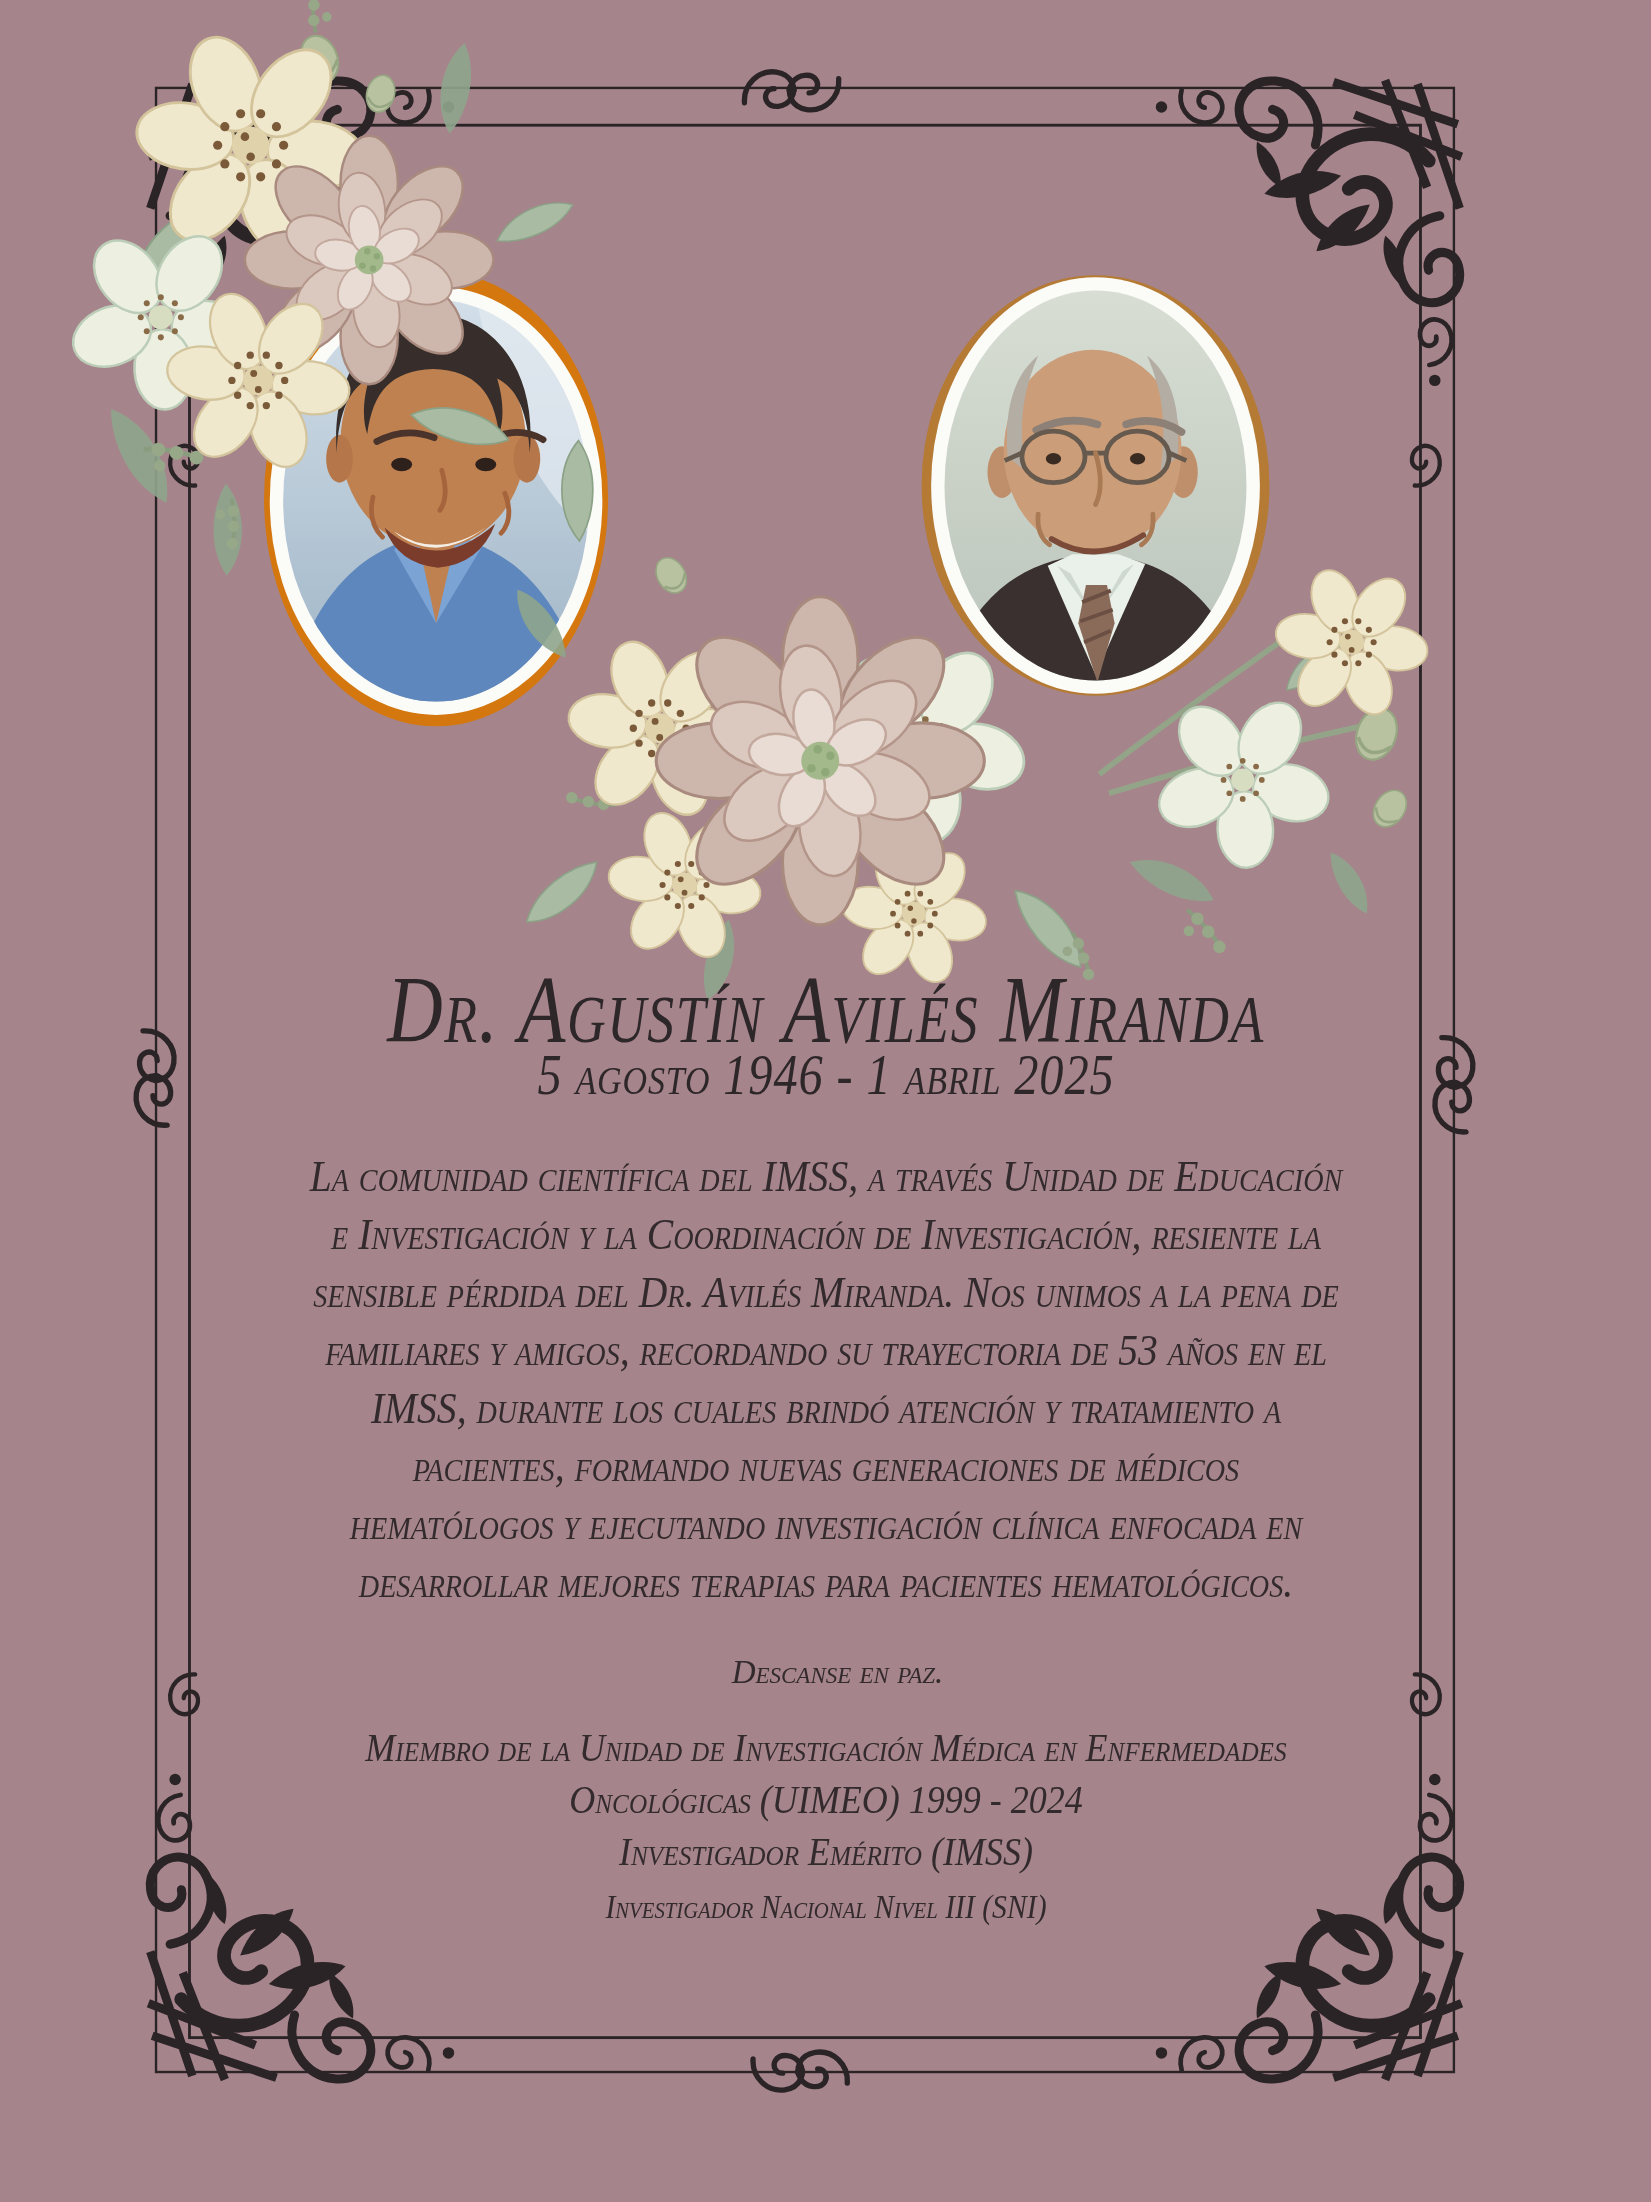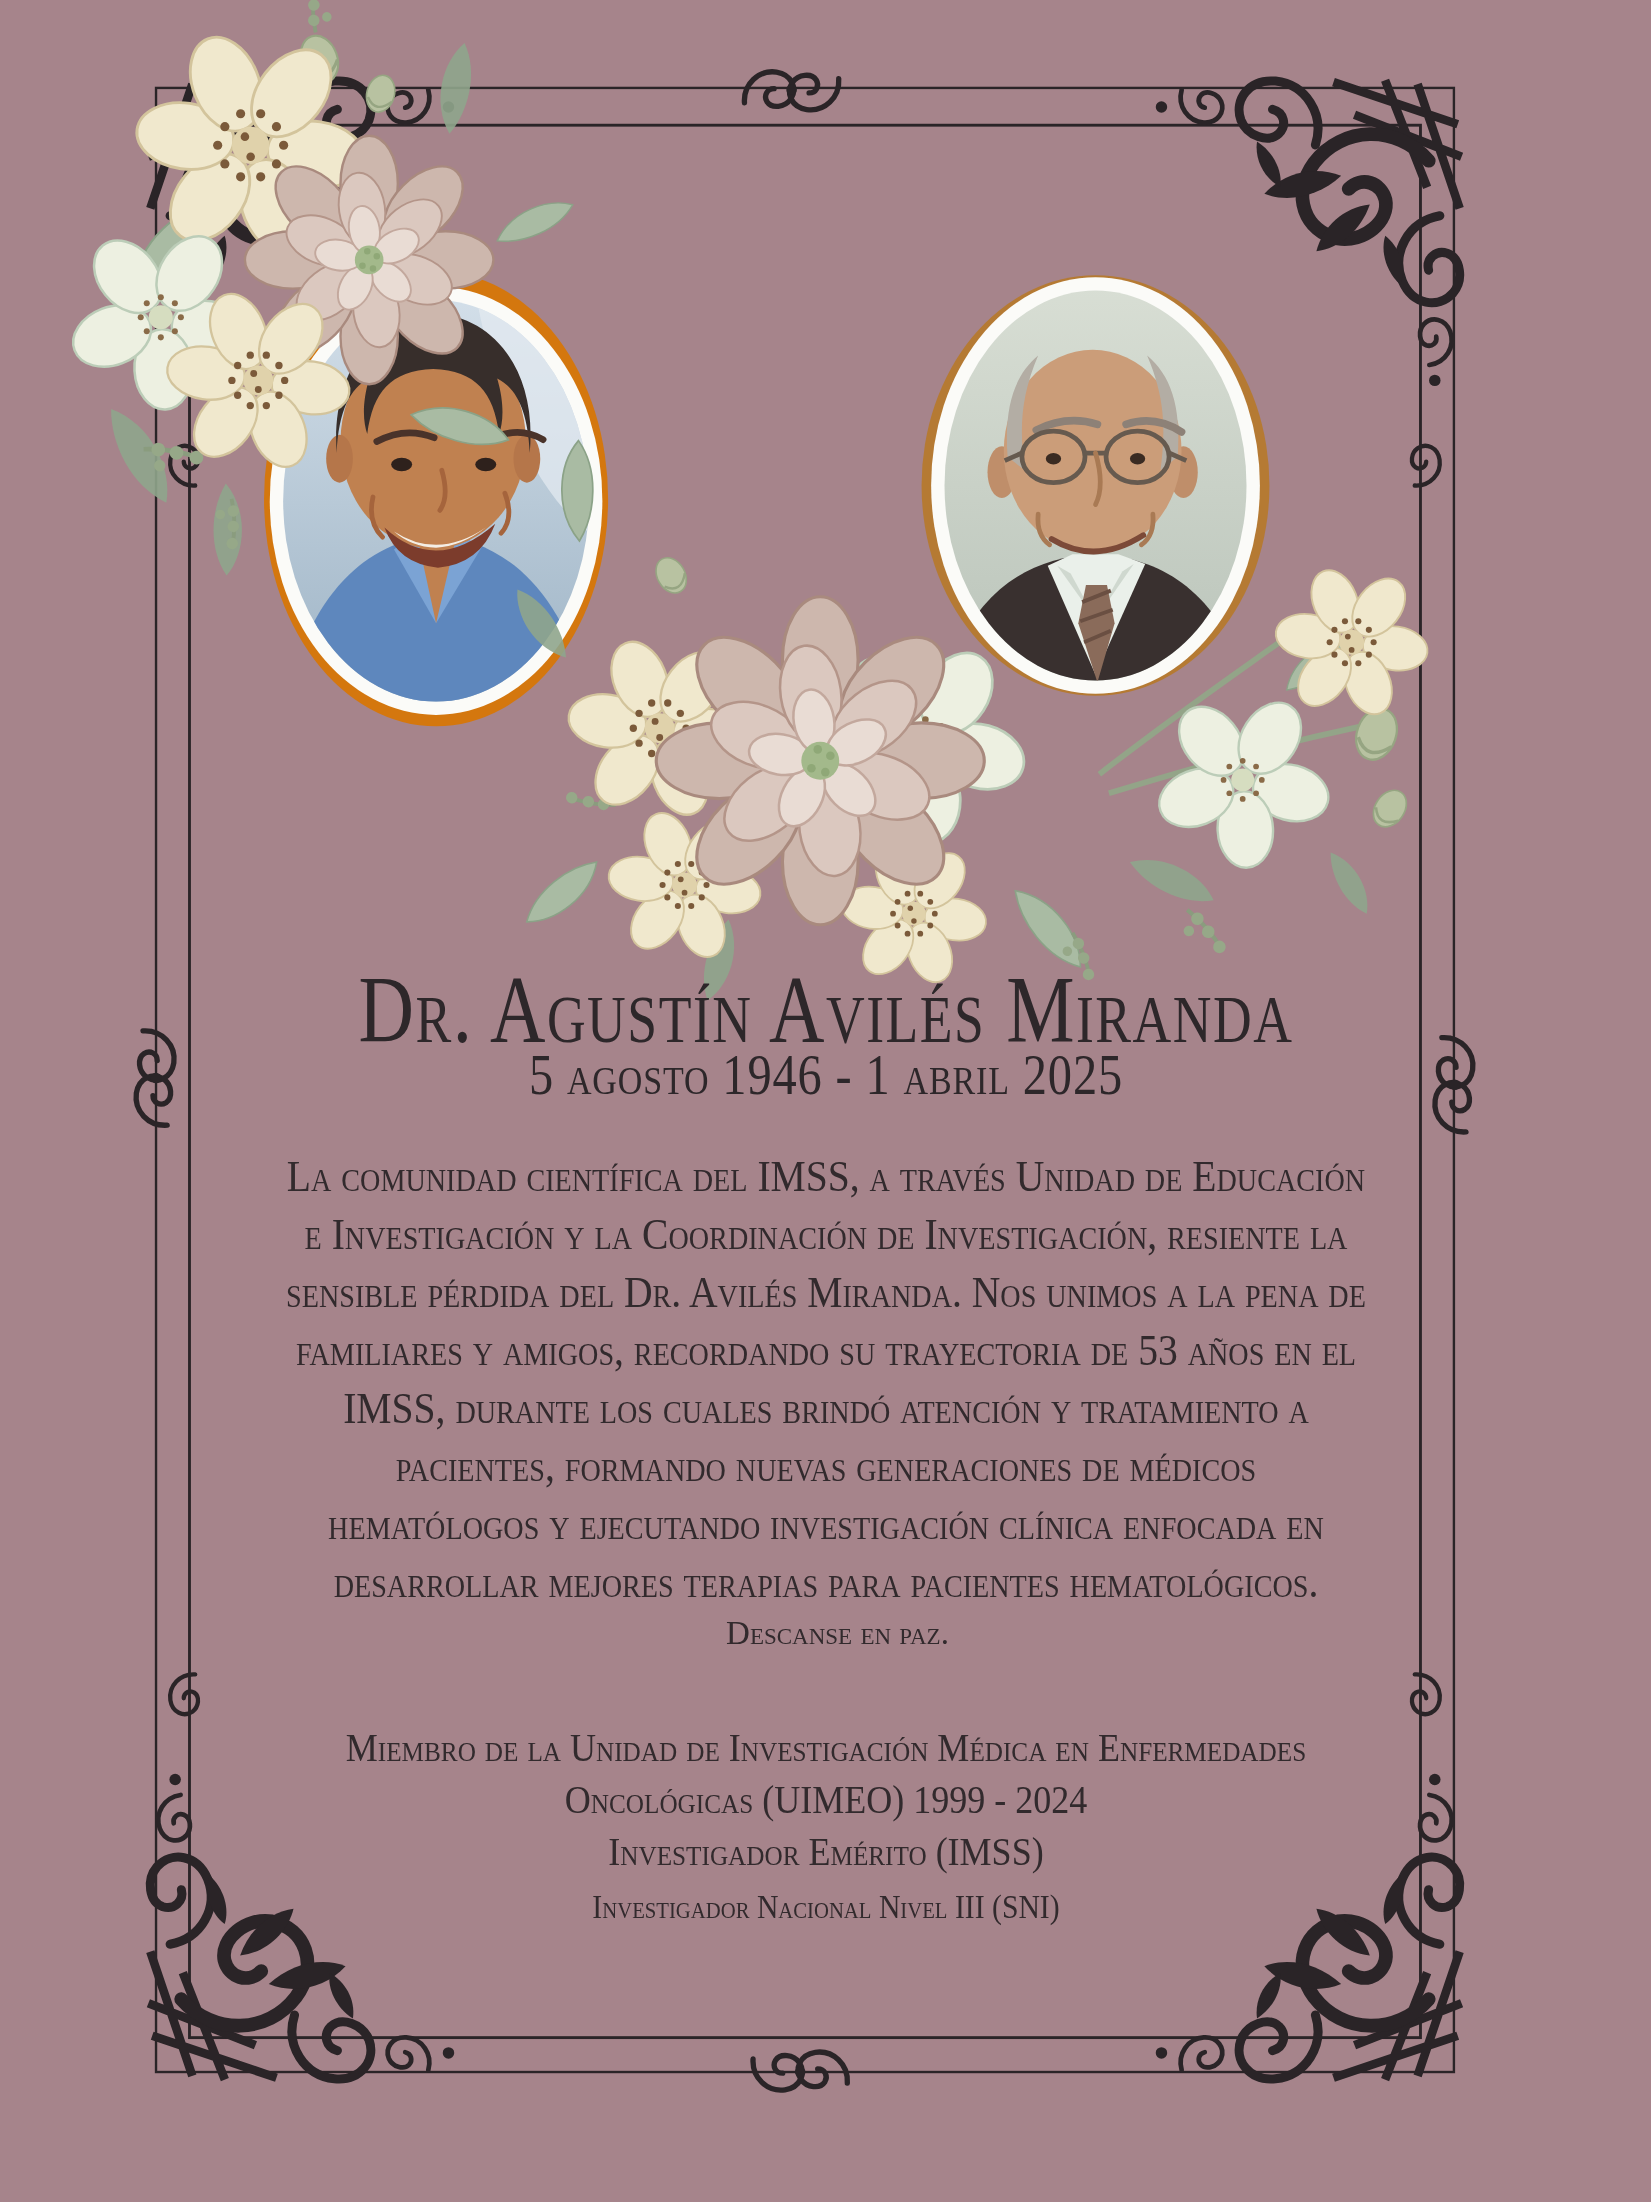--- a/index.html
+++ b/index.html
@@ -1,26 +1,26 @@
 <!DOCTYPE html>
 <html><head>
 <meta charset="utf-8">
 <style>
   html,body{margin:0;padding:0;}
   body{width:1652px;height:2202px;background:#a6848b;overflow:hidden;position:relative;
        font-family:"Liberation Serif", serif;}
-  #canvas{position:absolute;inset:0;width:1652px;height:2202px;}
+  #canvas{position:absolute;inset:0;width:1652px;height:2202px;font-style:italic;}
   #art{position:absolute;left:0;top:0;}
   .txt{position:absolute;left:0;right:0;text-align:center;font-variant:small-caps;
        color:#2d272a;transform-origin:50% 50%;}
   .title{top:954px;font-size:96px;letter-spacing:1.9px;transform:scaleX(.80);}
   .dates{top:1042px;font-size:57px;letter-spacing:1px;transform:scaleX(.85);}
   .bodytxt{top:1147px;font-size:45px;line-height:58px;transform:scaleX(.88);color:#322a2d;}
   .bodytxt div{white-space:nowrap;}
-  .farewell{top:1615px;font-size:33px;color:#322a2d;margin-left:23px;}
+  .farewell{top:1654px;font-size:33px;color:#322a2d;margin-left:23px;}
   .creds{top:1722px;font-size:40px;line-height:52px;transform:scaleX(.9);color:#322a2d;}
   .creds div{white-space:nowrap;}
   .creds .small{font-size:33px;padding-top:2.9px;}
 </style>
 </head>
 <body>
 
 <div id="canvas">
 
 <svg id="art" width="1652" height="2202" viewBox="0 0 1728 2304">

